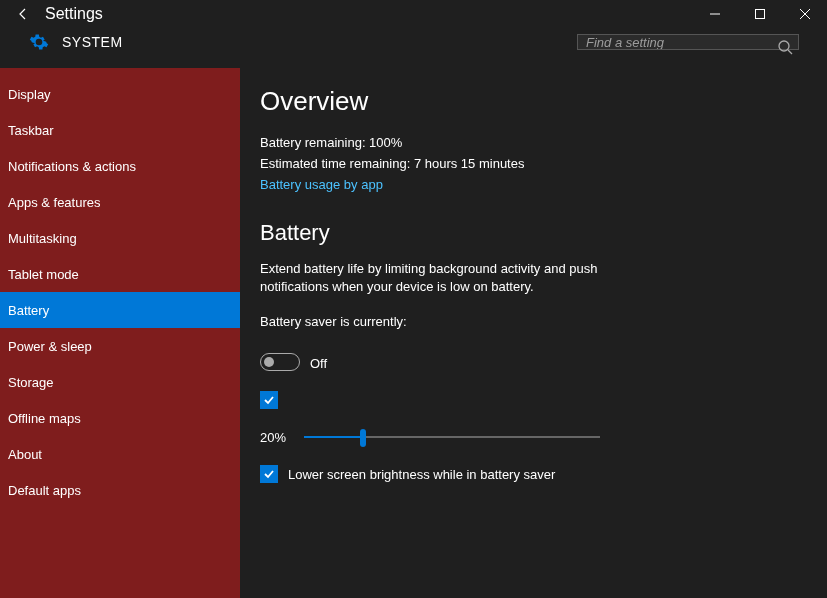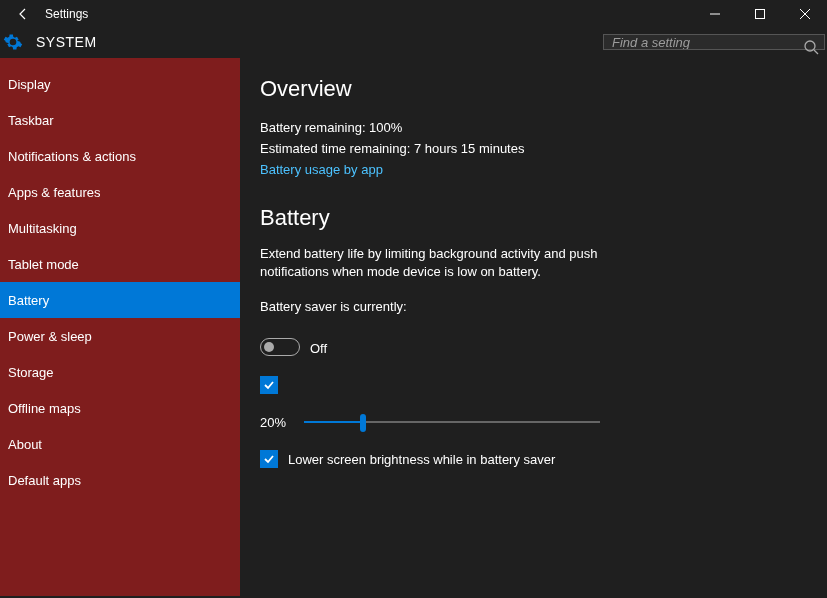--- a/index.html
+++ b/index.html
@@ -19,37 +19,37 @@
   background: #1f1f1f;
 }
 .titlebar .back {
   width: 45px;
   height: 27px;
   display: flex;
   align-items: center;
   justify-content: center;
 }
 .titlebar .title {
-  font-size: 12px;
+  font-size: 16px;
   color: #fff;
 }
 .titlebar .spacer { flex: 1; }
 .winbtn {
   width: 45px;
   height: 27px;
   display: flex;
   align-items: center;
   justify-content: center;
 }
 .header {
   height: 30px;
   display: flex;
   align-items: center;
-  padding: 0 0;
-  margin-bottom: 1px;
+  padding: 0 26px;
+  margin-bottom: 11px;
   justify-content: flex-end;
 }
 .header .gear {
   width: 26px;
   display: flex;
   align-items: center;
   justify-content: center;
 }
 .header .section-title {
   font-size: 14px;
@@ -100,21 +100,21 @@
 .sidebar-item.selected {
   background: #0078d7;
 }
 .content {
   flex: 1;
   padding: 18px 20px;
   background: #1f1f1f;
   overflow-y: auto;
 }
 .h1 {
-  font-size: 22px;
+  font-size: 26px;
   font-weight: 400;
   margin-bottom: 18px;
 }
 .line {
   font-size: 13px;
   margin-bottom: 6px;
   color: #fff;
 }
 .link { color: #4cc2ff; }
 .h2 {
@@ -303,21 +303,21 @@
       </div>
     </div>
 
   <div class="content">
     <div class="h1">Overview</div>
     <div class="line">Battery remaining: 100%</div>
     <div class="line">Estimated time remaining: 7 hours 15 minutes</div>
     <div class="line link">Battery usage by app</div>
 
     <div class="h2">Battery</div>
-    <div class="desc">Extend battery life by limiting background activity and push notifications when mode device is low on battery.</div>
+    <div class="desc">Extend battery life by limiting background activity and push notifications when your device is low on battery.</div>
 
     <div class="toggle-row">
       <div class="toggle-label">Battery saver is currently:</div>
       <div class="toggle-group">
         <div class="toggle">
           <div class="knob"></div>
         </div>
         <span>Off</span>
       </div>
     </div>

